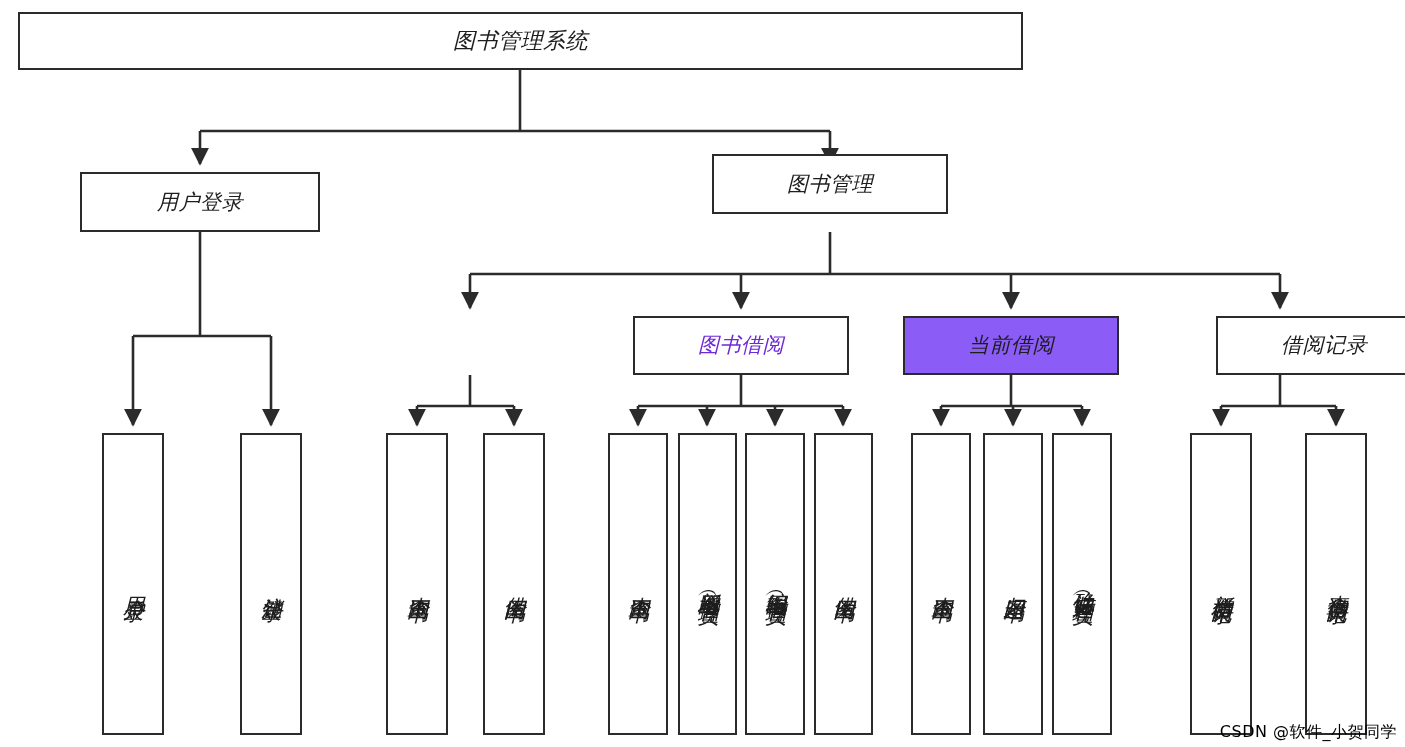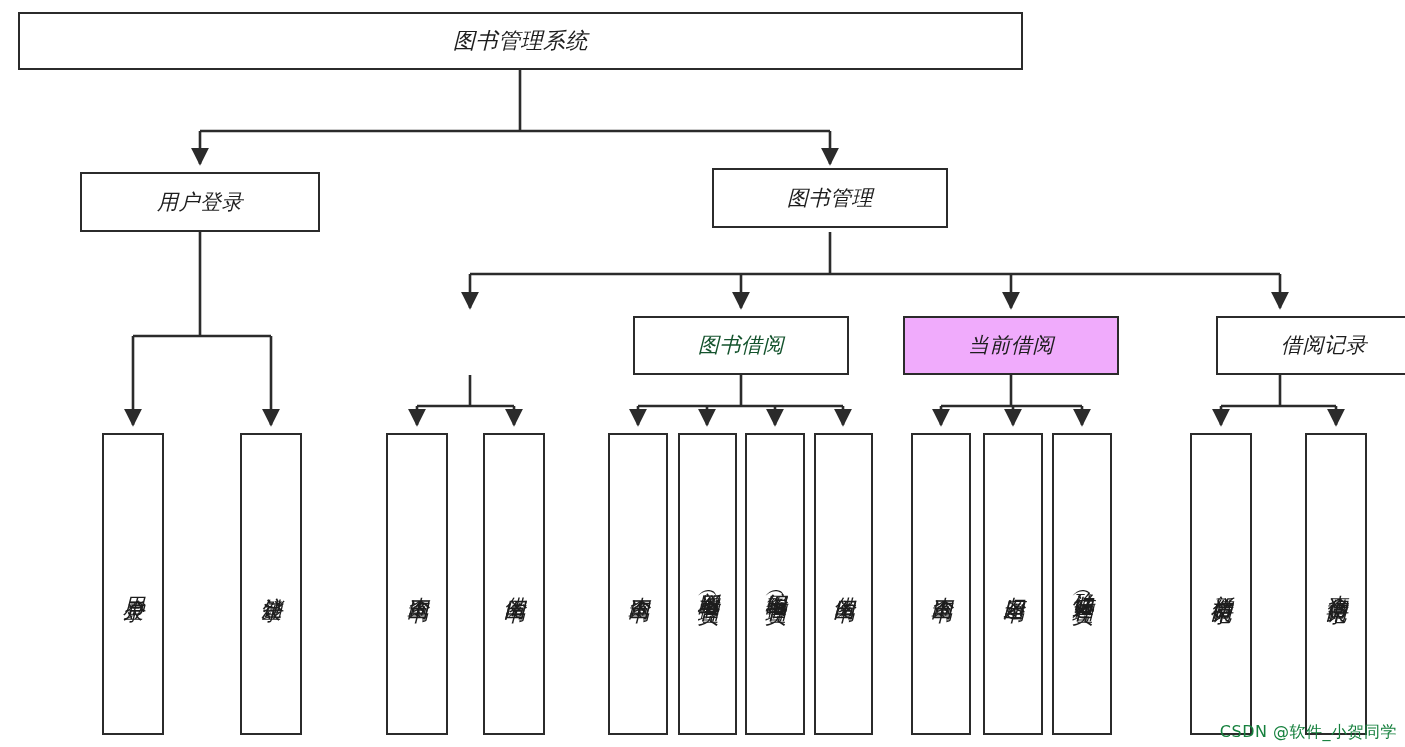--- a/index.html
+++ b/index.html
@@ -128,28 +128,28 @@
     </g>
   </svg>
 
   <div class="node horizontal root" style="left: 18px; top: 12px; width: 1005px; height: 58px; border-color: rgb(43, 43, 43); background: rgb(255, 255, 255);">
     <span class="label" style="color: rgb(29, 29, 29);">图书管理系统</span>
   </div>
 
   <div class="node horizontal" style="left: 80px; top: 172px; width: 240px; height: 60px; border-color: rgb(43, 43, 43); background: rgb(255, 255, 255);">
     <span class="label" style="color: rgb(29, 29, 29);">用户登录</span>
   </div>
-  <div class="node horizontal" style="left: 712px; top: 168px; width: 236px; height: 60px; border-color: rgb(43, 43, 43); background: rgb(255, 255, 255);">
+  <div class="node horizontal" style="left: 712px; top: 154px; width: 236px; height: 60px; border-color: rgb(43, 43, 43); background: rgb(255, 255, 255);">
     <span class="label" style="color: rgb(29, 29, 29);">图书管理</span>
   </div>
 
   <div class="node horizontal" style="left: 633px; top: 316px; width: 216px; height: 59px; border-color: rgb(43, 43, 43); background: rgb(255, 255, 255);">
-    <span class="label" style="color: #14532d;">图书借阅</span>
+    <span class="label" style="color: #6d28d9;">图书借阅</span>
   </div>
-  <div class="node horizontal" style="left: 903px; top: 316px; width: 216px; height: 59px; border-color: rgb(43, 43, 43); background: #f0abfc;">
+  <div class="node horizontal" style="left: 903px; top: 316px; width: 216px; height: 59px; border-color: rgb(43, 43, 43); background: #8b5cf6;">
     <span class="label" style="color: rgb(29, 29, 29);">当前借阅</span>
   </div>
   <div class="node horizontal" style="left: 1172px; top: 316px; width: 216px; height: 59px; border-color: rgb(43, 43, 43); background: rgb(255, 255, 255); margin-left: 44px;">
     <span class="label" style="color: rgb(29, 29, 29);">借阅记录</span>
   </div>
 
   <div class="node vertical" style="left: 102px; top: 433px; width: 62px; height: 302px; border-color: rgb(43, 43, 43); background: rgb(255, 255, 255);">
     <span class="label" style="color: rgb(29, 29, 29);">用户登录</span>
   </div>
   <div class="node vertical" style="left: 240px; top: 433px; width: 62px; height: 302px; border-color: rgb(43, 43, 43); background: rgb(255, 255, 255);">
@@ -182,15 +182,15 @@
   <div class="node vertical" style="left: 1052px; top: 433px; width: 60px; height: 302px; border-color: rgb(43, 43, 43); background: rgb(255, 255, 255);">
     <span class="label" style="color: rgb(29, 29, 29);">确认归还（管理员）</span>
   </div>
   <div class="node vertical" style="left: 1190px; top: 433px; width: 62px; height: 302px; border-color: rgb(43, 43, 43); background: rgb(255, 255, 255);">
     <span class="label" style="color: rgb(29, 29, 29);">新增借阅记录</span>
   </div>
   <div class="node vertical" style="left: 1305px; top: 433px; width: 62px; height: 302px; border-color: rgb(43, 43, 43); background: rgb(255, 255, 255);">
     <span class="label" style="color: rgb(29, 29, 29);">查询借阅记录</span>
   </div>
 
-  <div id="watermark" style="color: #15803d;">CSDN @软件_小贺同学</div>
+  <div id="watermark" style="color: #000000;">CSDN @软件_小贺同学</div>
 
 </div>
 
 </body></html>

